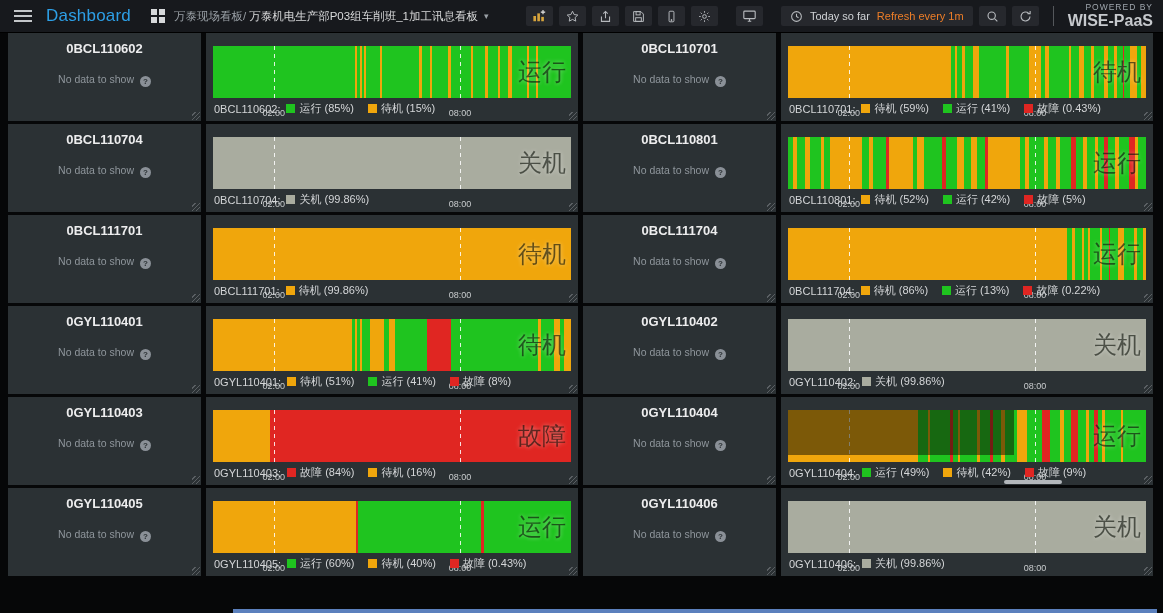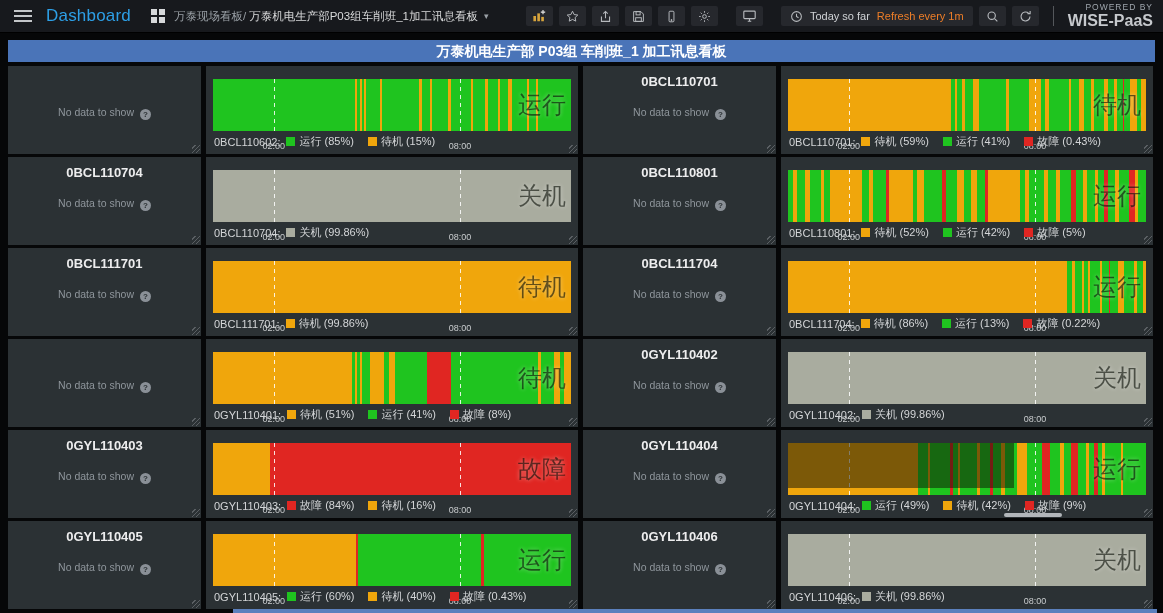--- a/index.html
+++ b/index.html
@@ -160,24 +160,24 @@
           </svg>
       </div>
       <div class="nav-divider"></div>
       <div class="powered">
         <div class="l1">POWERED BY</div>
         <div class="l2">WISE-PaaS</div>
       </div>
     </div>
   </div>
 
-  <div class="title-bar">万泰机电生产部 P03组 车削班_1 加工讯息看板</div>
 
   <div class="grid" id="grid">
       <div class="panel">
+        <div class="machine-id">0BCL110602</div>
         <div class="no-data">No data to show <span class="q-ic">?</span></div>
         <span class="grip"></span>
       </div>
       <div class="panel">
         <div class="bar-wrap">
           <div class="bar">
             <div class="seg" style="width: 39.801%; background: rgb(31, 196, 31);"></div>
             <div class="seg" style="width: 0.497512%; background: rgb(240, 166, 12);"></div>
             <div class="seg" style="width: 0.79602%; background: rgb(31, 196, 31);"></div>
             <div class="seg" style="width: 0.497512%; background: rgb(240, 166, 12);"></div>
@@ -454,20 +454,21 @@
             <span>运行 (13%)</span>
           </span>
           <span class="lg-item">
             <span class="lg-sq" style="background: rgb(224, 38, 34);"></span>
             <span>故障 (0.22%)</span>
           </span>
         </div>
         <span class="grip"></span>
       </div>
       <div class="panel">
+        <div class="machine-id">0GYL110401</div>
         <div class="no-data">No data to show <span class="q-ic">?</span></div>
         <span class="grip"></span>
       </div>
       <div class="panel">
         <div class="bar-wrap">
           <div class="bar">
             <div class="seg" style="width: 38.7755%; background: rgb(240, 166, 12);"></div>
             <div class="seg" style="width: 0.816327%; background: rgb(31, 196, 31);"></div>
             <div class="seg" style="width: 0.714286%; background: rgb(240, 166, 12);"></div>
             <div class="seg" style="width: 0.816327%; background: rgb(31, 196, 31);"></div>

